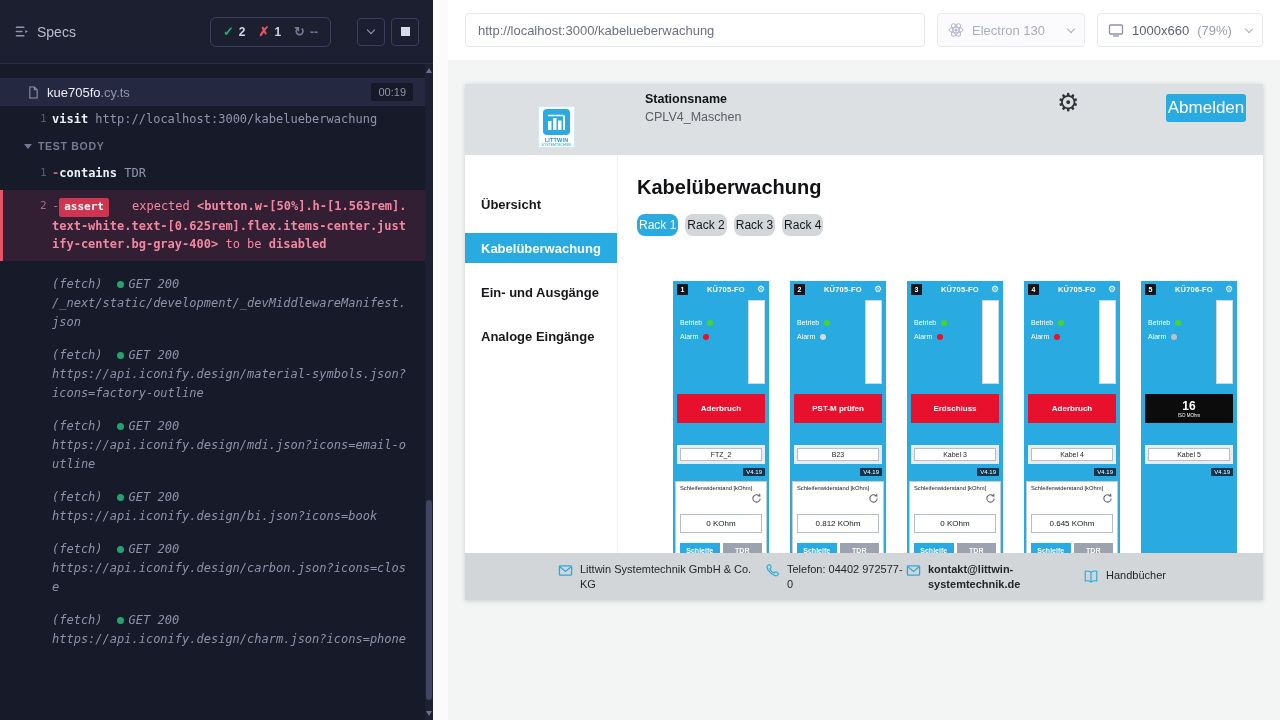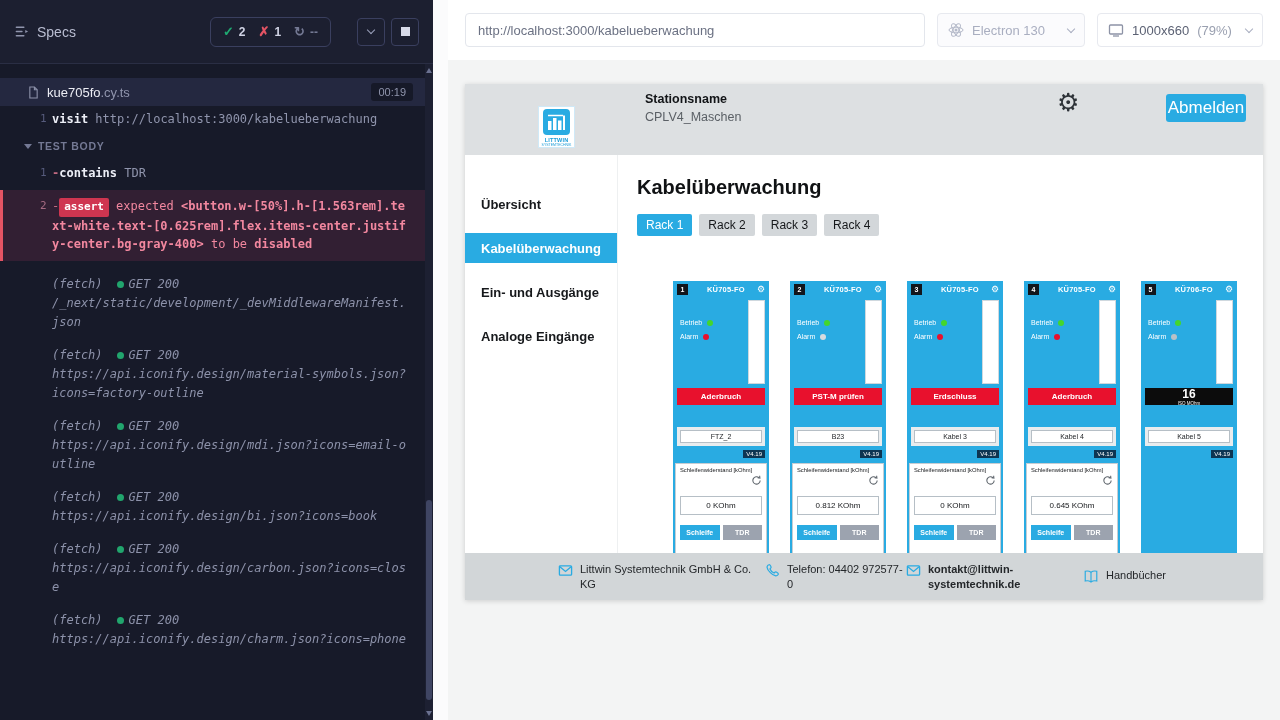--- a/index.html
+++ b/index.html
@@ -42,21 +42,21 @@
   .cmd-msg { color:#9095ad; }
   .section-head { margin:10px 0 4px; padding-left:24px; color:#747994; font-size:10.5px; font-weight:700;
     letter-spacing:.7px; display:flex; align-items:center; gap:6px; font-family:"Liberation Sans",sans-serif; cursor:pointer; }
   .tri-down { width:0; height:0; border-left:4px solid transparent; border-right:4px solid transparent;
     border-top:5px solid #747994; }
   .row-contains { margin-top:8px; }
   .assert-row { margin-top:6px; background:#321f33; border-left:3px solid #e45464;
     padding:7px 14px 7px 49px; position:relative; line-height:18.5px; cursor:pointer; }
   .assert-row .cmd-num { left:37px; top:7px; color:#a76b83; }
   .assert-badge { display:inline-block; background:#cf3550; color:#fff; font-size:11px; font-weight:700;
-    padding:0 5px; border-radius:2px; margin-right:7px; }
+    padding:0 5px; border-radius:2px; margin-right:23px; }
   .assert-text { color:#f2879f; word-break:break-all; }
   .assert-text .b { font-weight:700; }
   .assert-dash { color:#c06a81; }
   .fetch { position:relative; margin-top:14px; padding:0 14px 0 52px; line-height:19px;
     font-style:italic; color:#8d92aa; word-break:break-all; cursor:pointer; }
   .dot { display:inline-block; width:7px; height:7px; border-radius:50%; background:#21a56d; margin:0 5px 0 14px; }
   .fetch-url { display:block; }
 
   .cy-bottom { position:absolute; left:0; right:8px; top:648px; height:28px; background:#1f2336;
     border-top:1px solid #2b2f47; border-bottom:1px solid #2b2f47; display:flex; align-items:center;
@@ -102,37 +102,37 @@
 
   .app-body { position:absolute; top:71px; left:0; width:100%; height:398px; display:flex; }
   .sidebar { width:153px; flex:none; border-right:1px solid #eef0f1; padding-top:34px; }
   .side-item { height:30px; display:flex; align-items:center; padding-left:16px; font-size:13px;
     font-weight:700; color:#16181b; margin-bottom:14px; cursor:pointer; }
   .side-item[data-active="true"] { background:#29abe2; color:#fff; }
 
   .content { flex:1; position:relative; overflow:hidden; padding:8px 0 0 19px; }
   .page-title { font-size:20px; font-weight:700; color:#101214; }
   .tabs { display:flex; gap:7px; margin-top:15px; }
-  .tab { padding:4px 9px; font-size:12px; background:#d3d7da; color:#16181b; border-radius:2px; cursor:pointer; }
+  .tab { padding:4px 2px; font-size:12px; background:#d3d7da; color:#16181b; border-radius:8px; cursor:pointer; }
   .tab[data-active="true"] { background:#29abe2; color:#fff; }
 
   .cards { display:flex; gap:21px; margin-top:45px; margin-left:36px; }
   .card { width:96px; height:285px; background:#29abe2; flex:none; display:flex; flex-direction:column; overflow:hidden; }
   .card-head { height:17px; display:flex; align-items:center; gap:3px; padding:0 4px; flex:none; }
   .card-num { width:11px; height:11px; background:#12161c; color:#fff; font-size:7px; font-weight:700; flex:none; }
   .card-model { color:#fff; font-size:7.5px; font-weight:700; flex:1; letter-spacing:.2px;margin-left:16px; }
   .card-gear { color:#fff; font-size:9px; line-height:1; cursor:pointer; }
   .card-top { position:relative; height:88px; flex:none; }
   .meter { position:absolute; right:4px; top:2px; width:17px; height:84px; background:#fff; border:1px solid #cfd8de; }
   .led-row { display:flex; align-items:center; gap:5px; padding-left:7px; width:62px; }
   .led-row.row1 { margin-top:21px; }
   .led-row.row2 { margin-top:7px; }
   .led-label { color:#fff; font-size:7px; }
   .led-dot { width:6px; height:6px; border-radius:50%; flex:none; }
-  .status-box { margin:2px 4px 0; height:17px; display:flex; flex-direction:column; align-items:center;
+  .status-box { margin:8px 4px 0; height:29px; display:flex; flex-direction:column; align-items:center;
     justify-content:center; flex:none; }
   .status-main { font-size:8px; font-weight:700; color:#fff; }
   .status-box[data-iso="true"] .status-main { font-size:12px; }
   .status-sub { font-size:4.5px; color:#fff; }
   .cable-row { margin:22px 4px 0; background:#e9ecee; padding:3px; flex:none; }
   .cable-box { background:#fff; border:1px solid #b6bfc6; height:13px; display:flex; align-items:center;
     justify-content:center; font-size:7px; color:#1d2023; }
   .version-row { height:15px; display:flex; justify-content:flex-end; align-items:center; padding-right:4px; flex:none; }
   .version-badge { background:#0d3552; color:#fff; font-size:6px; padding:1px 3px; }
   .card-info { margin:2px; background:#fff; border:1px solid #c6cdd3; flex:1; padding:3px 4px; overflow:hidden; }

